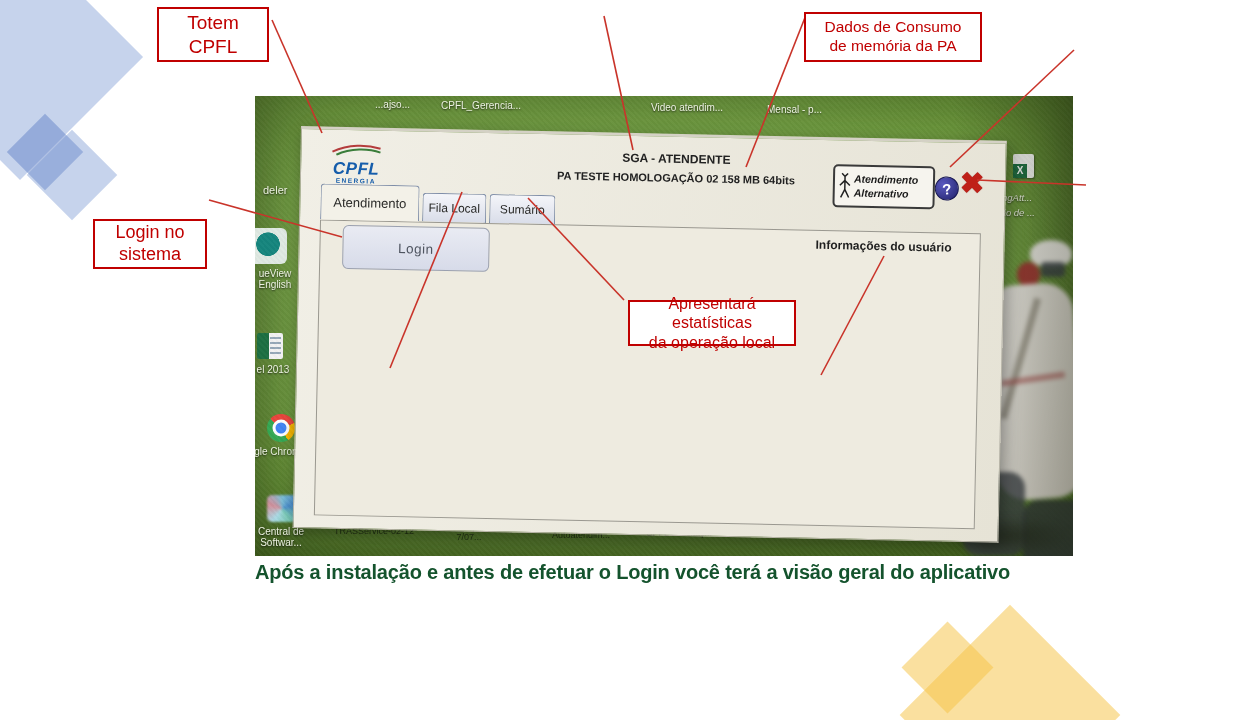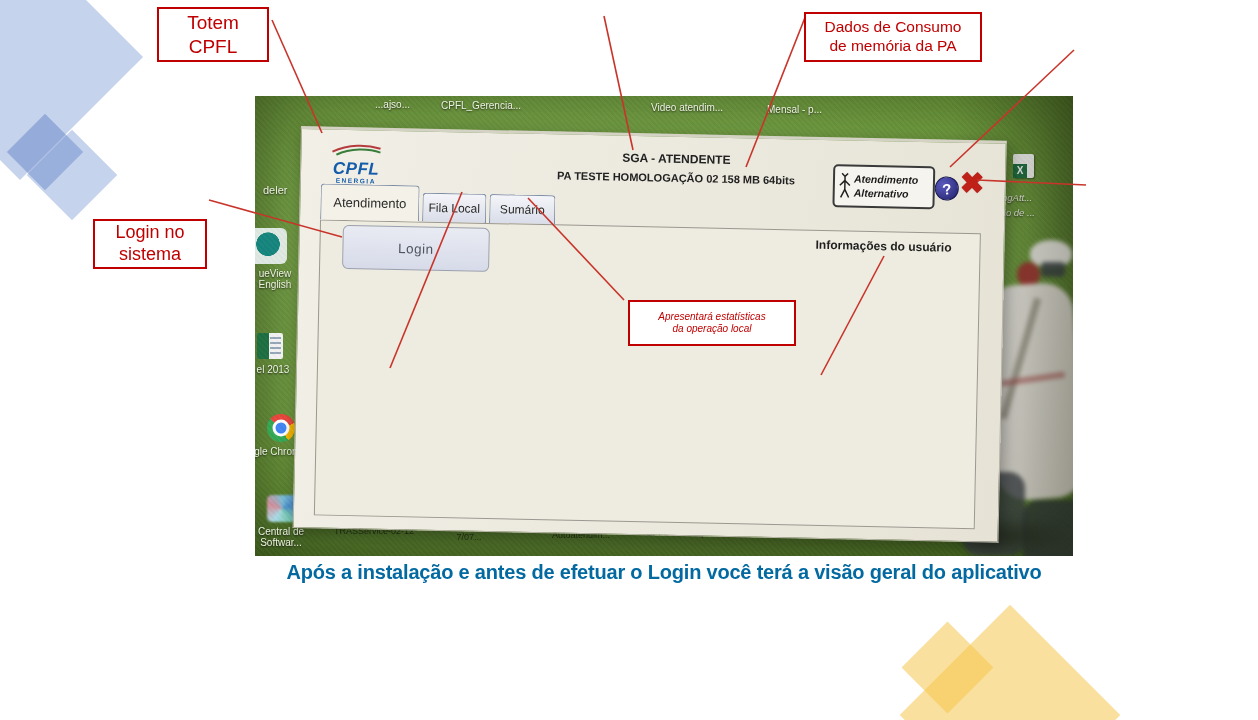--- a/index.html
+++ b/index.html
@@ -18,29 +18,29 @@
   
   .callout { position:absolute; z-index:6; background:#fff; border:2px solid #c00000; color:#c00000;
              display:flex; align-items:center; justify-content:center; text-align:center;
              white-space:pre-line; line-height:1.22; }
   .co-logo   { left:157px; top:7px;   width:112px; height:55px; font-size:19px; }
   .co-cred   { left:456px; top:3px;   width:146px; height:53px; font-size:19px; }
   .co-mem    { left:804px; top:12px;  width:178px; height:50px; font-size:15.5px; }
   .co-ajuda  { left:1075px; top:38px; width:171px; height:51px; font-size:13.5px; }
   .co-saida  { left:1086px; top:166px; width:158px; height:56px; font-size:13px; }
   .co-login  { left:93px;  top:188px; width:114px; height:50px; font-size:18px;margin-top:31px; }
-  .co-estat  { left:628px; top:300px; width:168px; height:46px; font-size:10px;font-style:italic; }
+  .co-estat  { left:628px; top:300px; width:168px; height:46px; font-size:16px; }
   .co-fila   { left:388px; top:368px; width:168px; height:51px; font-size:13px; }
   .co-apos   { left:628px; top:371px; width:191px; height:57px; font-size:13px; }
 
   .lines-svg { position:absolute; left:0; top:0; z-index:5; pointer-events:none; }
 
   
-  .caption { position:absolute; left:255px; top:561px; width:818px; text-align:center;
-             font-size:20px; font-weight:700; color:#0369a1; letter-spacing:-0.2px; z-index:4; }
+  .caption { position:absolute; left:255px; top:561px; width:818px; text-align:left;
+             font-size:20px; font-weight:700; color:#14532d; letter-spacing:-0.2px; z-index:4; }
 
   
   .photo { position:absolute; left:255px; top:96px; width:818px; height:460px; overflow:hidden; z-index:1;
            background: radial-gradient(130% 100% at 40% 40%, #86b457 0%, #79a847 40%, #63912f 75%, #41611d 100%);
            box-shadow: inset 0 0 120px rgba(20,30,5,.45), inset 0 -28px 55px rgba(10,15,5,.30); }
   .photo::after { content:""; position:absolute; inset:0; pointer-events:none;
            background: repeating-linear-gradient(47deg, rgba(255,255,255,.025) 0 2px, rgba(0,0,0,.02) 2px 4px); }
 
   .dt-label { position:absolute; color:#eef4e2; font-size:10px; text-shadow:0 1px 2px rgba(0,0,0,.75);
               white-space:pre-line; text-align:center; filter:blur(.3px); }

